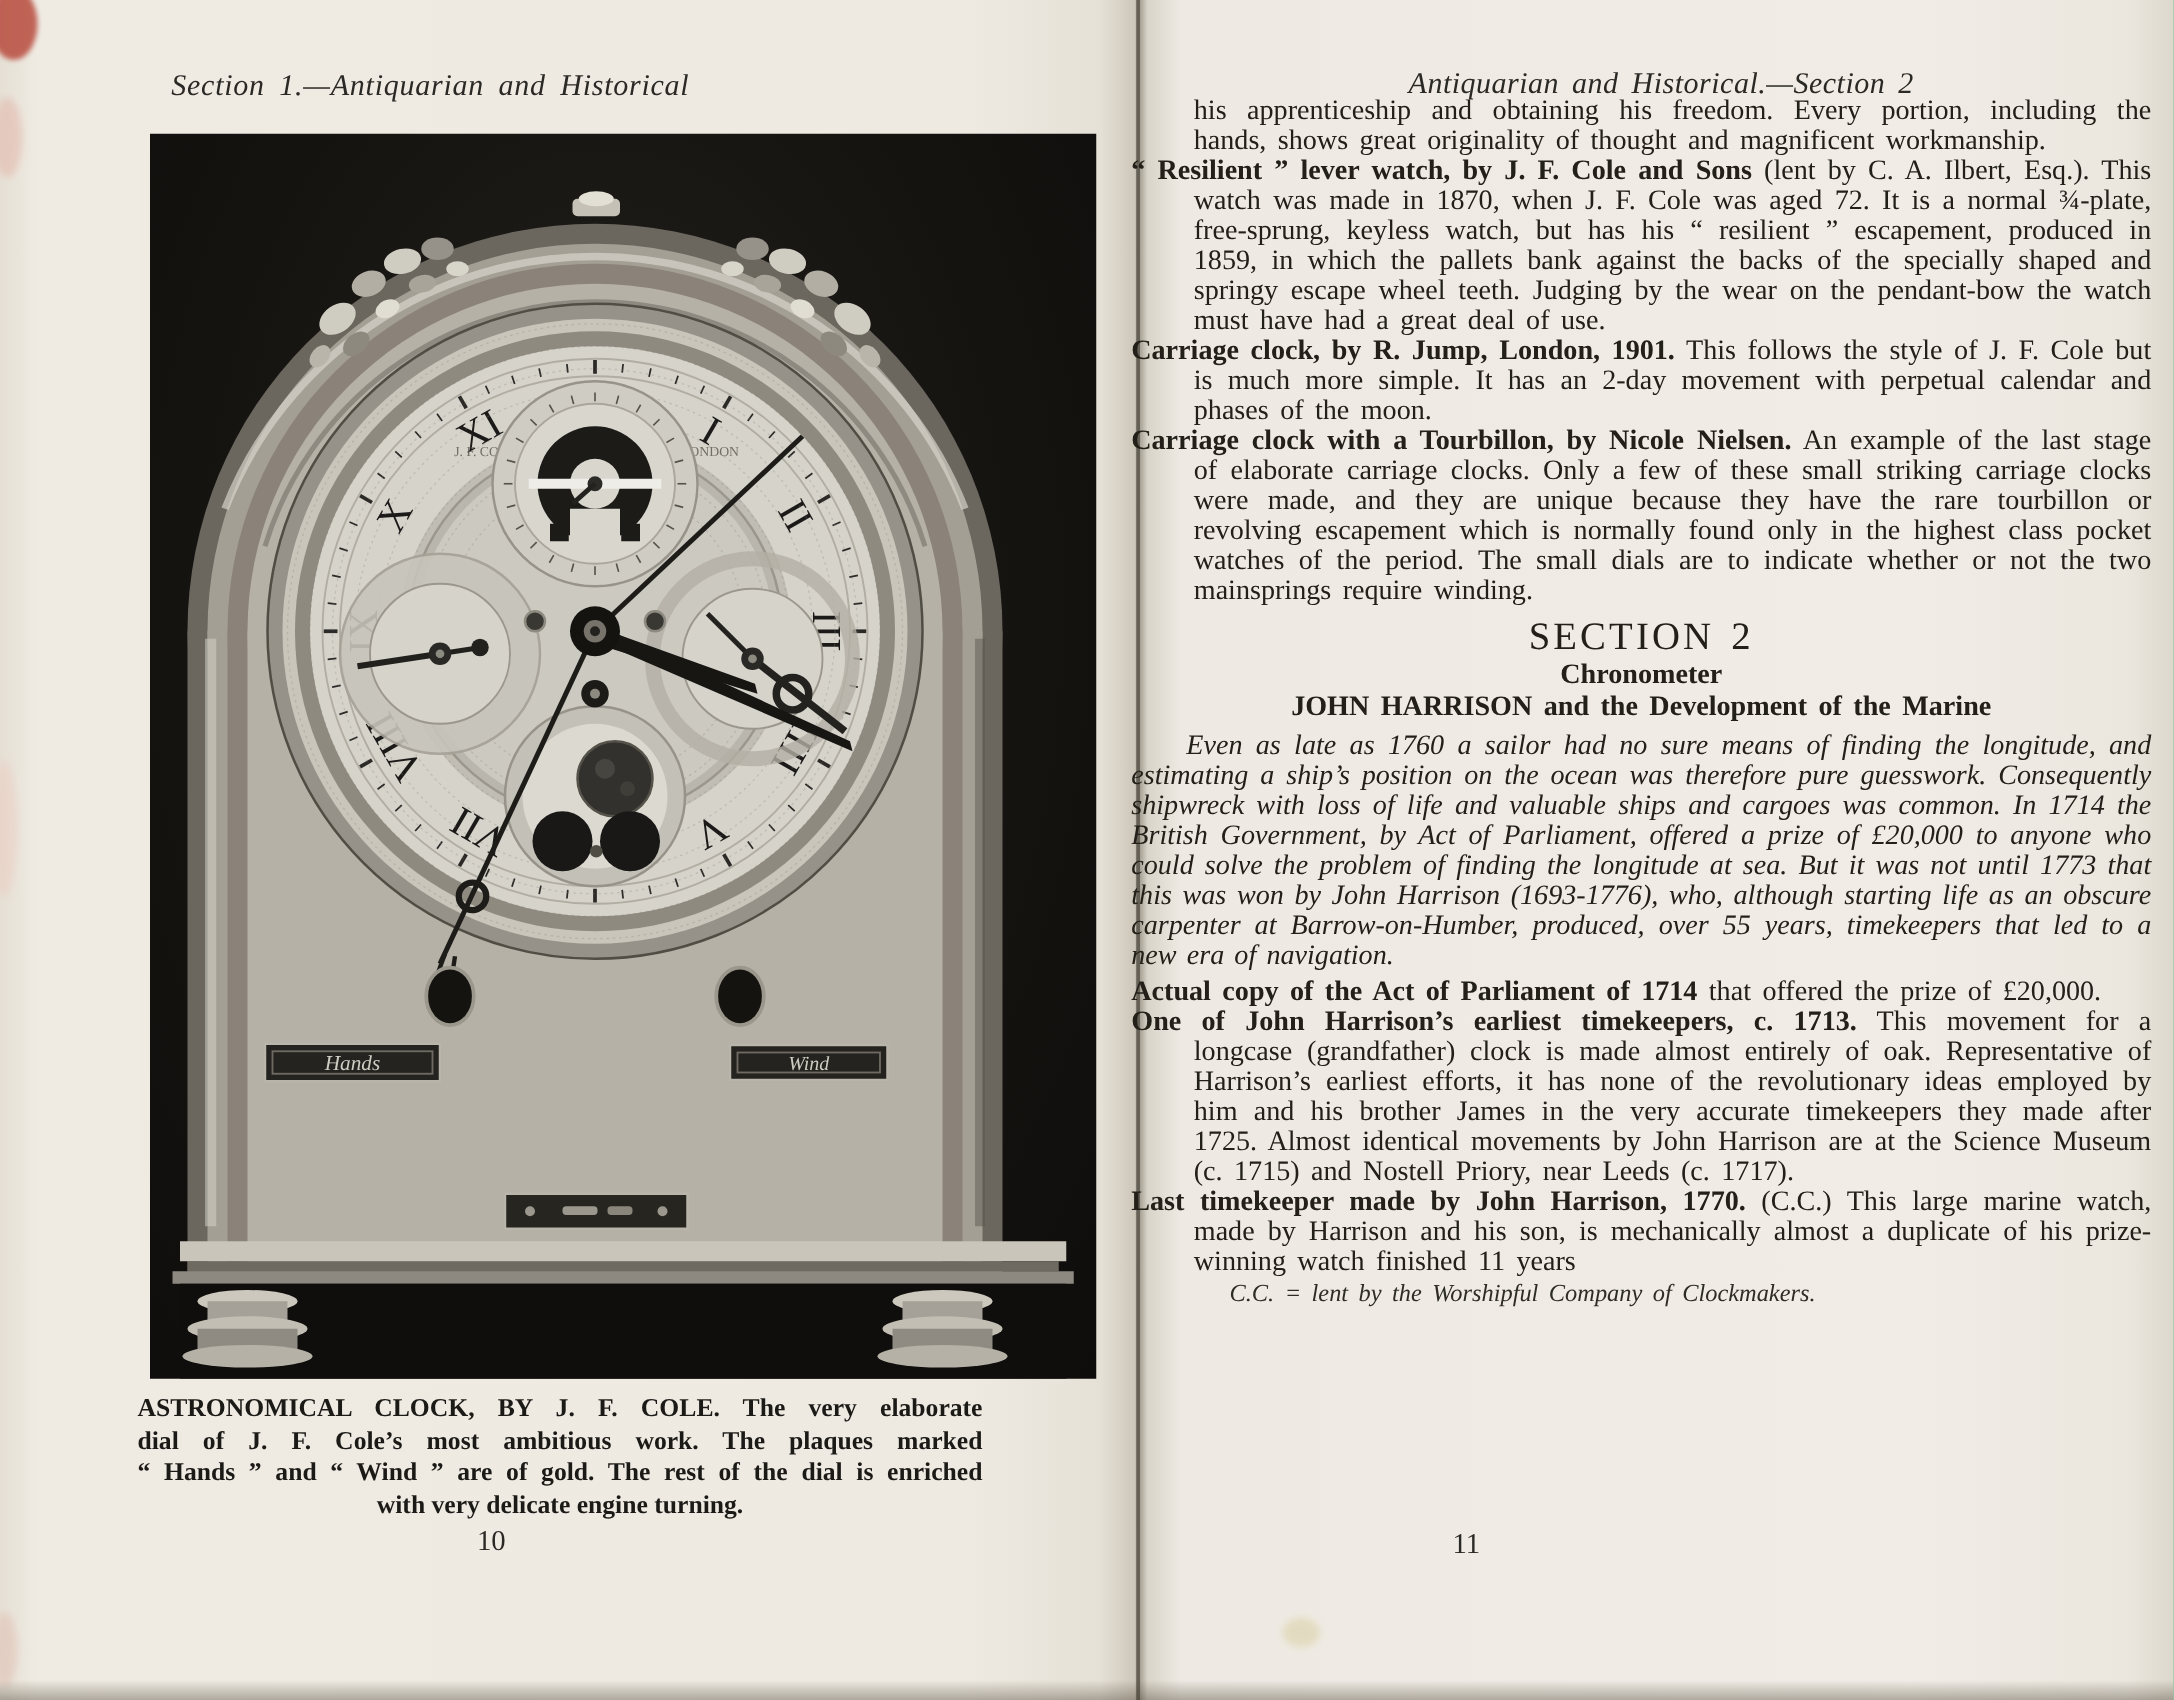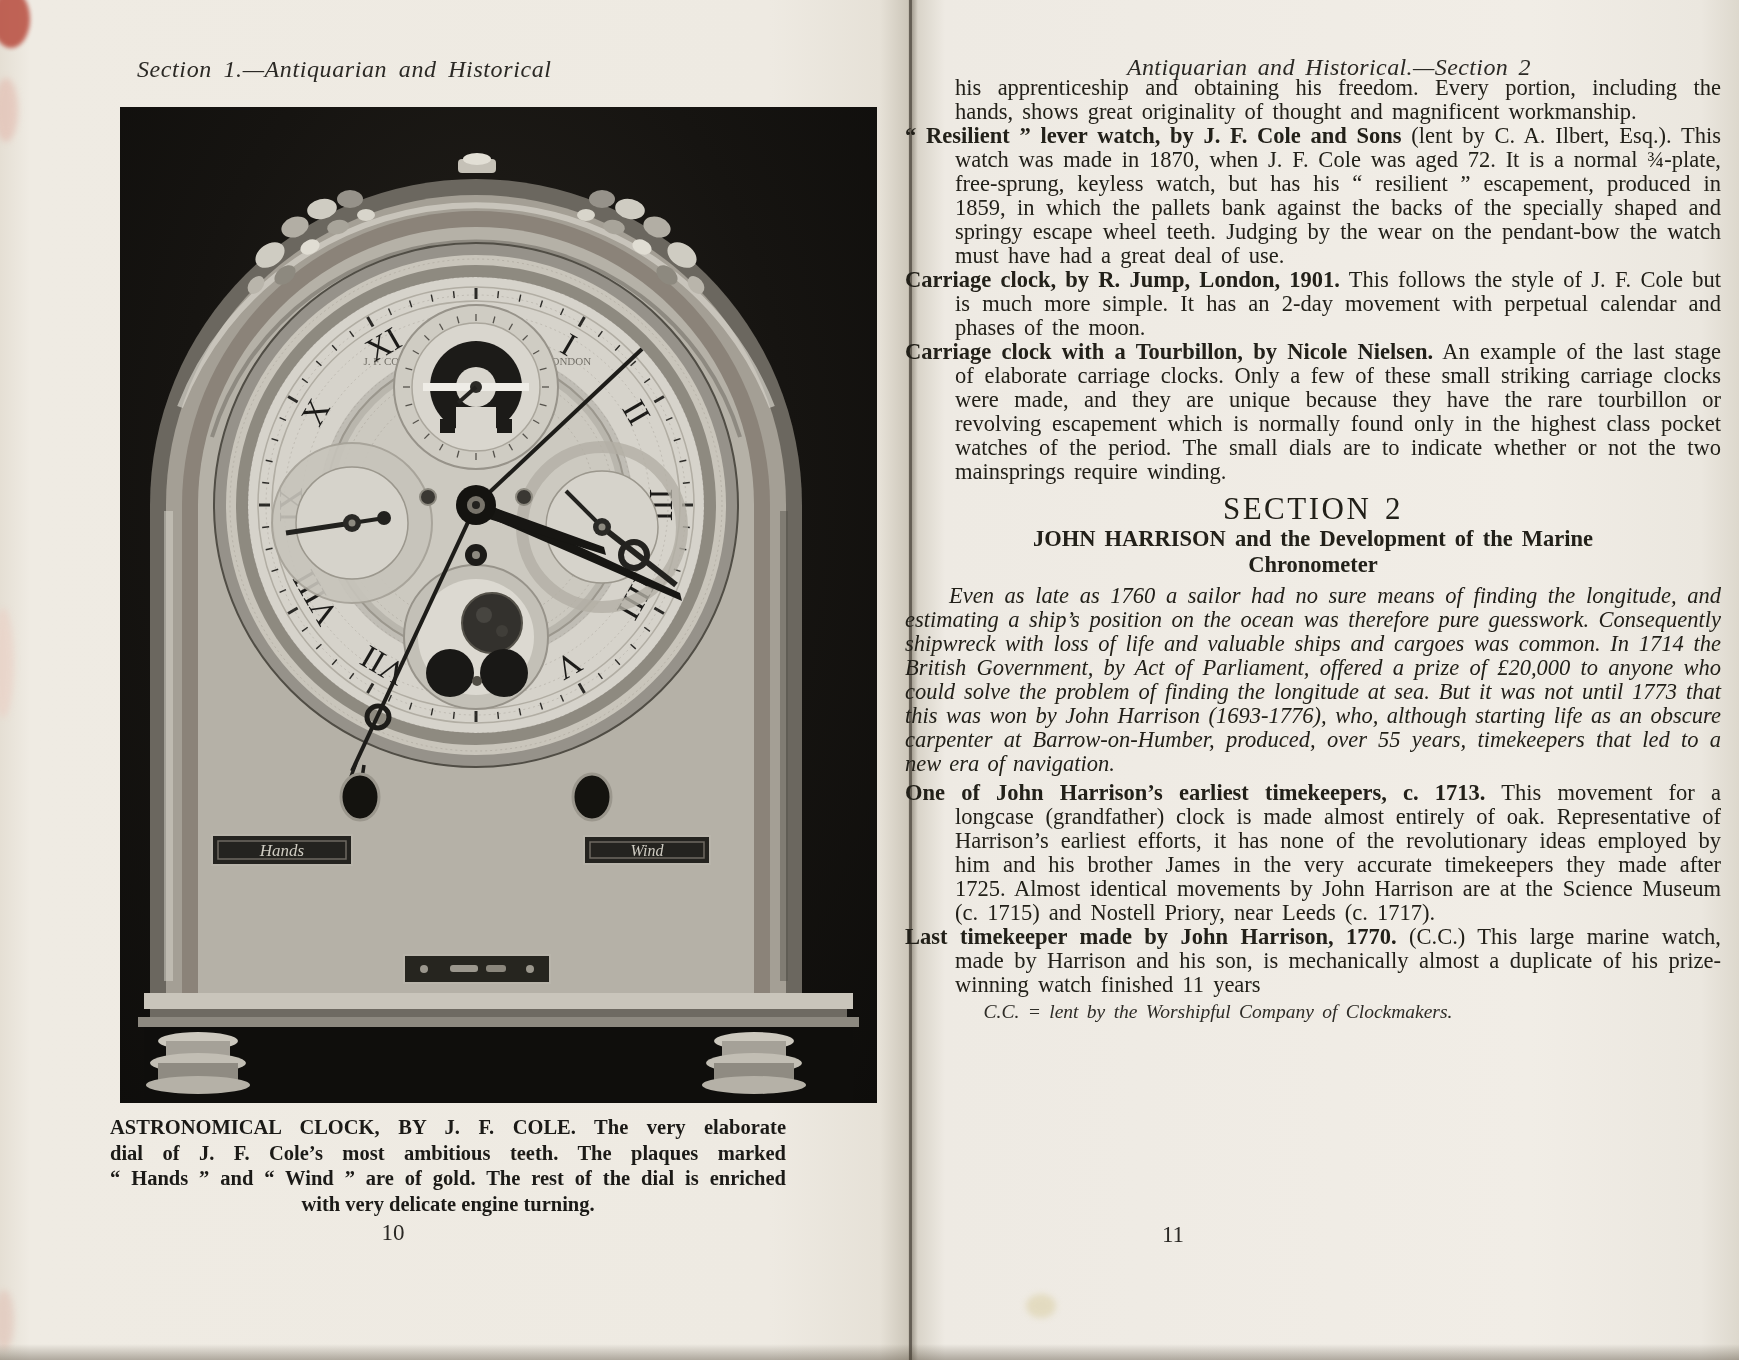--- a/index.html
+++ b/index.html
@@ -352,46 +352,47 @@
         <rect x="602" y="934" width="64" height="20" fill="#a5a198"></rect>
         <ellipse cx="634" cy="956" rx="48" ry="10" fill="#c2beb4"></ellipse>
         <rect x="594" y="956" width="80" height="20" fill="#8f8b82"></rect>
         <ellipse cx="634" cy="978" rx="52" ry="9" fill="#b5b1a7"></ellipse>
       </g>
     </svg>
   </div>
 
   <div class="lp-caption">
     <div class="cap-line">ASTRONOMICAL CLOCK, BY J. F. COLE.  The very elaborate</div>
-    <div class="cap-line">dial of J. F. Cole’s most ambitious teeth.   The plaques marked</div>
+    <div class="cap-line">dial of J. F. Cole’s most ambitious work.   The plaques marked</div>
     <div class="cap-line">“ Hands ” and “ Wind ” are of gold.  The rest of the dial is enriched</div>
     <div class="cap-line last">with very delicate engine turning.</div>
   </div>
 
   <div class="pagenum lp-pagenum">10</div>
 
   <div class="rp-header">Antiquarian and Historical.—Section 2</div>
 
   <div class="rp-col">
     <p class="cont">his apprenticeship and obtaining his freedom.  Every portion, including the hands, shows great originality of thought and magnificent workmanship.</p>
 
     <p class="entry"><span class="lead">“ Resilient ” lever watch, by J. F. Cole and Sons</span><span> (lent by C. A. Ilbert, Esq.).  This watch was made in 1870, when J. F. Cole was aged 72.  It is a normal ¾-plate, free-sprung, keyless watch, but has his “ resilient ” escapement, produced in 1859, in which the pallets bank against the backs of the specially shaped and springy escape wheel teeth.  Judging by the wear on the pendant-bow the watch must have had a great deal of use.</span></p>
 
     <p class="entry"><span class="lead">Carriage clock, by R. Jump, London, 1901.</span><span>  This follows the style of J. F. Cole but is much more simple.  It has an 2-day movement with perpetual calendar and phases of the moon.</span></p>
 
     <p class="entry"><span class="lead">Carriage clock with a Tourbillon, by Nicole Nielsen.</span><span>  An example of the last stage of elaborate carriage clocks.  Only a few of these small striking carriage clocks were made, and they are unique because they have the rare tourbillon or revolving escapement which is normally found only in the highest class pocket watches of the period.  The small dials are to indicate whether or not the two mainsprings require winding.</span></p>
 
     <div class="section-head">SECTION 2</div>
     <div class="section-title">
+      <div>Chronometer</div>
       <div>JOHN HARRISON and the Development of the Marine</div>
-      <div>Chronometer</div>
     </div>
 
     <p class="intro">Even as late as 1760 a sailor had no sure means of finding the longitude, and estimating a ship’s position on the ocean was therefore pure guesswork.  Consequently shipwreck with loss of life and valuable ships and cargoes was common.  In 1714 the British Government, by Act of Parliament, offered a prize of £20,000 to anyone who could solve the problem of finding the longitude at sea.  But it was not until 1773 that this was won by John Harrison (1693-1776), who, although starting life as an obscure carpenter at Barrow-on-Humber, produced, over 55 years, timekeepers that led to a new era of navigation.</p>
 
+    <p class="entry"><span class="lead">Actual copy of the Act of Parliament of 1714</span><span> that offered the prize of £20,000.</span></p>
 
     <p class="entry"><span class="lead">One of John Harrison’s earliest timekeepers, c. 1713.</span><span>  This movement for a longcase (grandfather) clock is made almost entirely of oak.  Representative of Harrison’s earliest efforts, it has none of the revolutionary ideas employed by him and his brother James in the very accurate timekeepers they made after 1725.  Almost identical movements by John Harrison are at the Science Museum (c. 1715) and Nostell Priory, near Leeds (c. 1717).</span></p>
 
     <p class="entry"><span class="lead">Last timekeeper made by John Harrison, 1770.</span><span> (C.C.)  This large marine watch, made by Harrison and his son, is mechanically almost a duplicate of his prize-winning watch finished 11 years</span></p>
 
     <div class="footnote">C.C. = lent by the Worshipful Company of Clockmakers.</div>
   </div>
 
   <div class="pagenum rp-pagenum">11</div>
 

